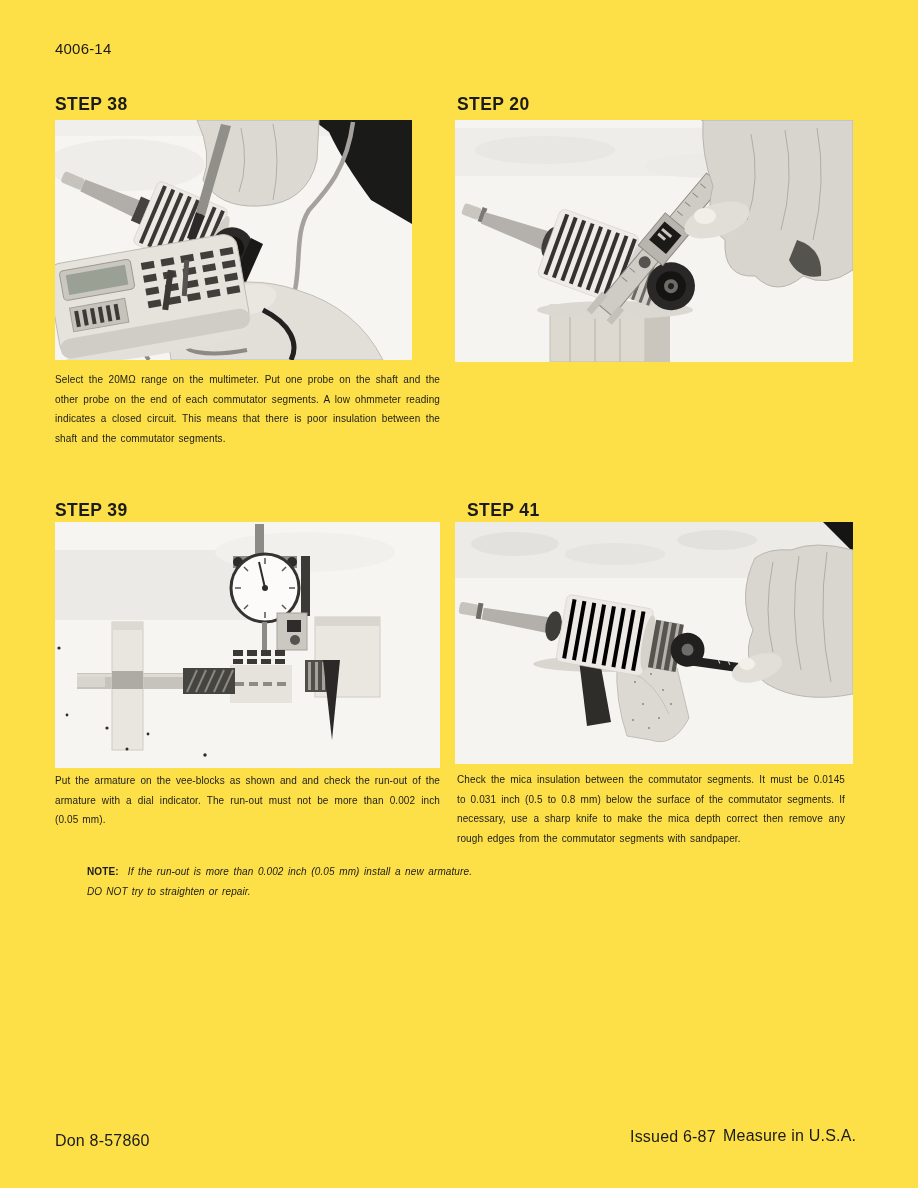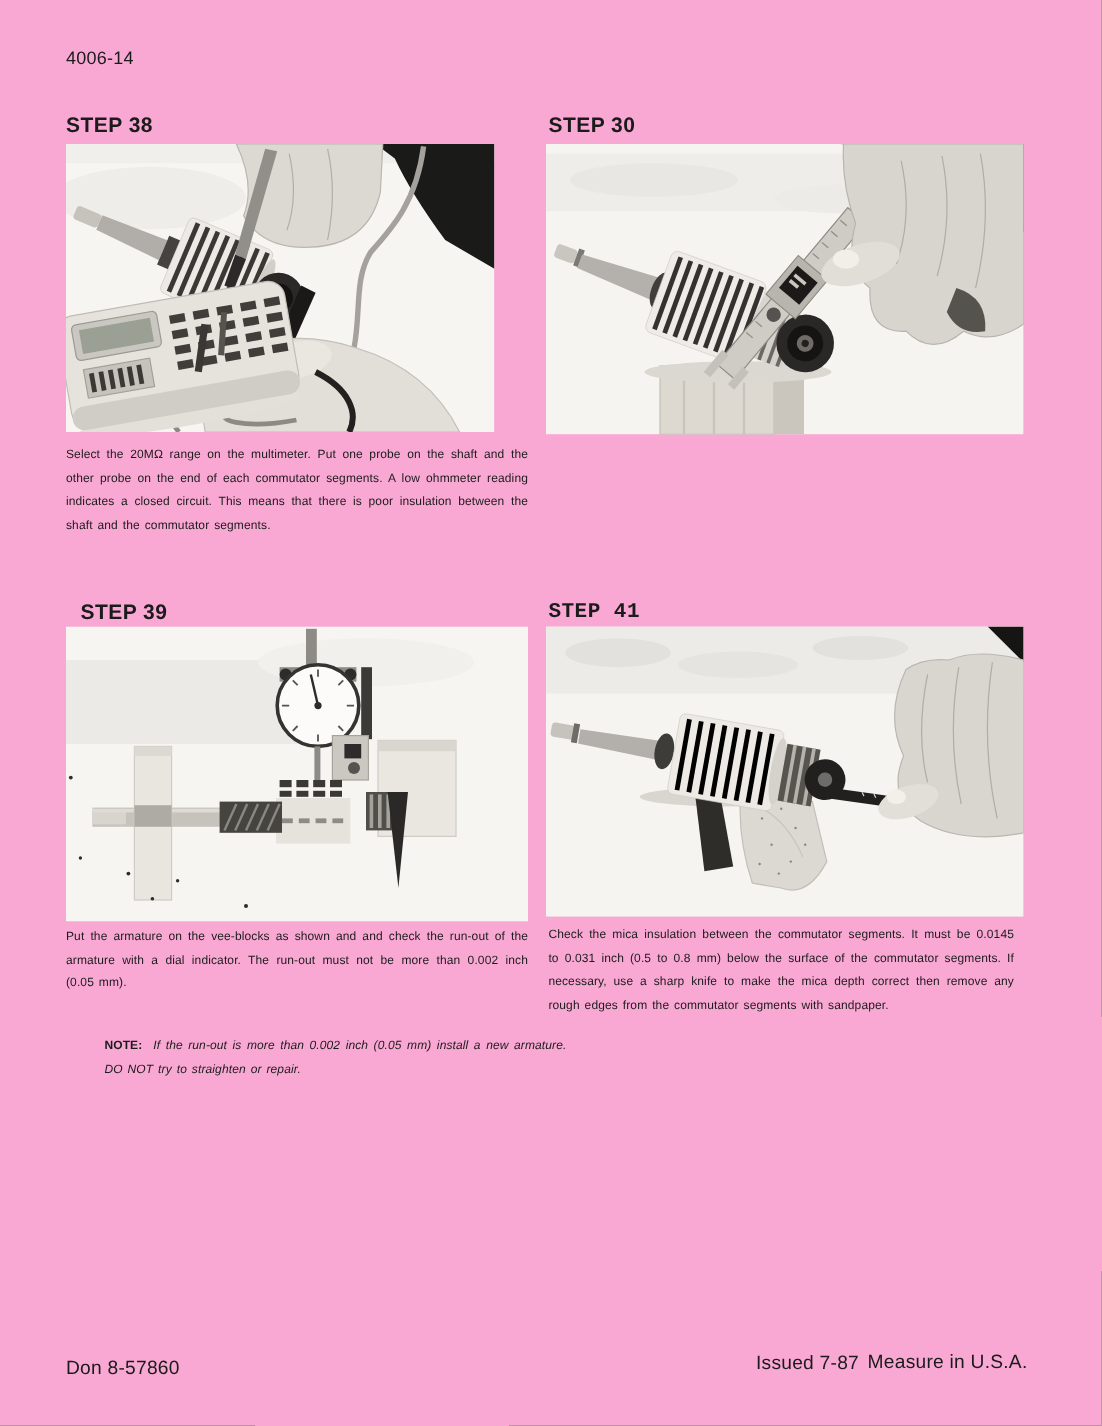--- a/index.html
+++ b/index.html
@@ -1,18 +1,18 @@
 <!DOCTYPE html>
 <html><head>
 <meta charset="utf-8">
 <style>
   html,body{margin:0;padding:0;background:#888;}
   .page{
     position:relative;width:918px;height:1188px;margin:0 auto;
-    background:#f9a8d4;overflow:hidden;
+    background:#fde047;overflow:hidden;
     font-family:"Liberation Sans", sans-serif;color:#1b1b1b;
   }
   .pagenum{position:absolute;left:55px;top:40px;font-size:15px;letter-spacing:.2px;}
   h2.step{position:absolute;margin:0;font-size:17.5px;font-weight:700;letter-spacing:.4px;}
   figure.photo{position:absolute;margin:0;padding:0;line-height:0;}
   figure.photo svg{display:block;}
   p.body{
     position:absolute;margin:0;width:385px;font-size:10px;line-height:19.6px;
     text-align:justify;word-spacing:1.2px;letter-spacing:.1px;
   }
@@ -119,21 +119,21 @@
             <rect x="58" y="178" width="4" height="16"></rect>
         </g>
       </g>
       <rect x="110" y="150" width="6" height="40" fill="#3a3834" transform="rotate(8 113 170)"></rect>
       <rect x="128" y="140" width="5" height="36" fill="#56544f" transform="rotate(4 130 158)"></rect>
     </svg>
   </figure>
 
   <p class="body" style="left:55px;top:370px;">Select the 20MΩ range on the multimeter. Put one probe on the shaft and the other probe on the end of each commutator segments. A low ohmmeter reading indicates a closed circuit. This means that there is poor insulation between the shaft and the commutator segments.</p>
 
-  <h2 class="step" style="left:55px;top:500px;margin-left:12px;">STEP 39</h2>
+  <h2 class="step" style="left:55px;top:500px;">STEP 39</h2>
 
   <figure class="photo" style="left:55px;top:522px;" role="img" aria-label="Armature on vee-blocks with dial indicator measuring run-out">
     <svg width="385" height="246" viewBox="0 0 385 246">
       <rect x="0" y="0" width="385" height="246" fill="#f6f5f2"></rect>
       <rect x="0" y="28" width="200" height="70" fill="#ebeae6"></rect>
       <ellipse cx="250" cy="30" rx="90" ry="20" fill="#f1f0ec"></ellipse>
 
       <g>
         <rect x="200" y="2" width="9" height="36" fill="#8d8b86"></rect>
         <rect x="178" y="34" width="64" height="12" fill="#8d8b86"></rect>
@@ -229,21 +229,21 @@
       </g>
     </svg>
   </figure>
 
   <p class="body" style="left:55px;top:771px;">Put the armature on the vee-blocks as shown and and check the run-out of the armature with a dial indicator. The run-out must not be more than 0.002 inch (0.05 mm).</p>
   <p class="body note" style="left:55px;top:862px;margin-left:32px;">
     <span class="note-label">NOTE:&nbsp; </span>
     <span>If the run-out is more than 0.002 inch (0.05 mm) install a new armature. DO NOT try to straighten or repair.</span>
   </p>
 
-  <h2 class="step" style="left:457px;top:94px;">STEP 30</h2>
+  <h2 class="step" style="left:457px;top:94px;">STEP 20</h2>
 
   <figure class="photo" style="left:455px;top:120px;" role="img" aria-label="Hand measuring commutator diameter with a caliper, armature resting on wooden block">
     <svg width="398" height="242" viewBox="0 0 398 242">
       <rect x="0" y="0" width="398" height="242" fill="#f5f4f1"></rect>
       <rect x="0" y="8" width="398" height="48" fill="#eeedea"></rect>
       <ellipse cx="90" cy="30" rx="70" ry="14" fill="#e8e7e3"></ellipse>
       <ellipse cx="250" cy="46" rx="60" ry="12" fill="#ecebe7"></ellipse>
       <polygon points="344,0 398,0 398,74" fill="#141414"></polygon>
 
       <g>
@@ -312,21 +312,21 @@
         <path d="M330,10 Q340,60 326,110" stroke="#b0aca6" fill="none" stroke-width="1"></path>
         <path d="M362,8 Q372,62 358,120" stroke="#b0aca6" fill="none" stroke-width="1"></path>
         <path d="M342,120 Q368,128 366,156 Q344,160 334,140 Z" fill="#55534e"></path>
         <ellipse cx="262" cy="100" rx="34" ry="16" fill="#e1ddd7" transform="rotate(-18 262 100)"></ellipse>
         <ellipse cx="250" cy="96" rx="11" ry="8" fill="#f2eee8"></ellipse>
       </g>
     </svg>
   </figure>
 
 
-  <h2 class="step" style="left:457px;top:500px;font-family:Liberation Mono, monospace;">STEP 41</h2>
+  <h2 class="step" style="left:467px;top:500px;">STEP 41</h2>
 
   <figure class="photo" style="left:455px;top:522px;" role="img" aria-label="Hand using a sharp knife on the mica between commutator segments">
     <svg width="398" height="242" viewBox="0 0 398 242">
       <rect x="0" y="0" width="398" height="242" fill="#f5f4f1"></rect>
       <rect x="0" y="0" width="398" height="56" fill="#edebe7"></rect>
       <ellipse cx="60" cy="22" rx="44" ry="12" fill="#e3e1dd"></ellipse>
       <ellipse cx="160" cy="32" rx="50" ry="11" fill="#e6e4e0"></ellipse>
       <ellipse cx="262" cy="18" rx="40" ry="10" fill="#e3e1dd"></ellipse>
       <polygon points="368,0 398,0 398,30" fill="#151513"></polygon>
       <ellipse cx="150" cy="142" rx="72" ry="8" fill="#d9d6d0"></ellipse>
@@ -398,16 +398,16 @@
         <path d="M372,30 Q362,96 376,160" stroke="#b0aca6" fill="none" stroke-width="1"></path>
         <ellipse cx="302" cy="146" rx="26" ry="13" fill="#e2ded8" transform="rotate(-18 302 146)"></ellipse>
         <ellipse cx="292" cy="142" rx="8" ry="6" fill="#f3efe9"></ellipse>
       </g>
     </svg>
   </figure>
 
   <p class="body" style="left:457px;top:770px;width:388px;">Check the mica insulation between the commutator segments. It must be 0.0145 to 0.031 inch (0.5 to 0.8 mm) below the surface of the commutator segments. If necessary, use a sharp knife to make the mica depth correct then remove any rough edges from the commutator segments with sandpaper.</p>
 
   <div class="footer-item" style="left:55px;top:1132px;">Don 8-57860</div>
-  <div class="footer-item" style="left:630px;top:1128px;">Issued 7-87</div>
+  <div class="footer-item" style="left:630px;top:1128px;">Issued 6-87</div>
   <div class="footer-item" style="left:723px;top:1127px;">Measure in U.S.A.</div>
 
 </div>
 
 </body></html>

